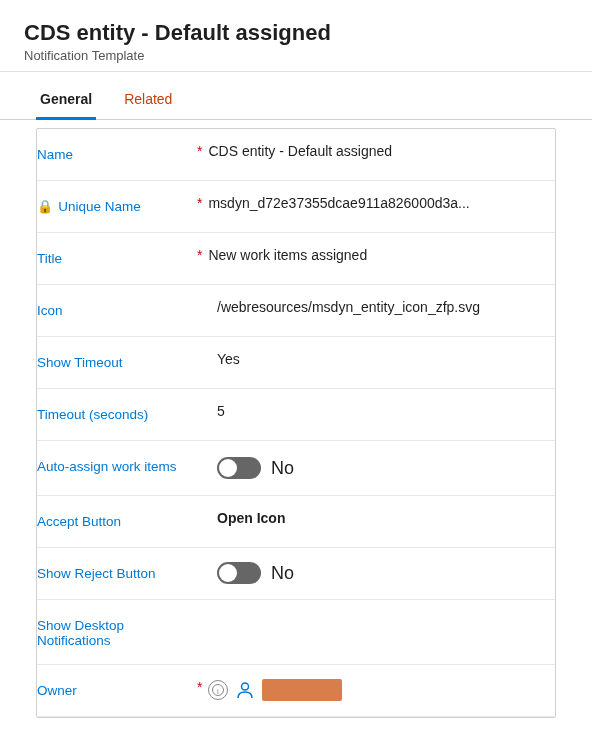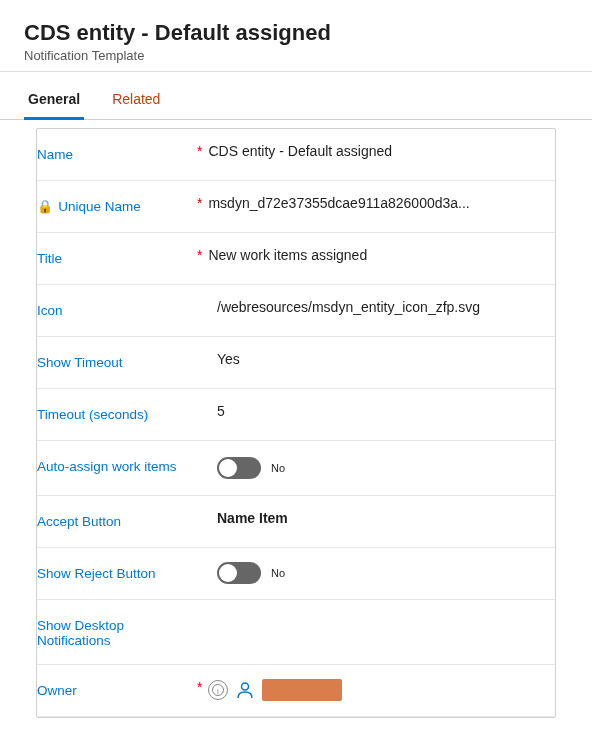--- a/index.html
+++ b/index.html
@@ -24,21 +24,21 @@
       margin-bottom: 2px;
     }
 
     .page-subtitle {
       font-size: 13px;
       color: #555;
     }
 
     .tabs {
       display: flex;
-      padding: 0 24px;
+      padding: 0 36px;
       border-bottom: 1px solid #d0d0d0;
       margin-top: 8px;
     }
 
     .tab {
       padding: 10px 4px;
       margin-right: 24px;
       font-size: 14px;
       cursor: pointer;
       color: #c2410c;
@@ -119,21 +119,21 @@
       width: 18px;
       height: 18px;
       background: #fff;
       border-radius: 50%;
       top: 2px;
       left: 2px;
       transition: left 0.2s;
     }
 
     .toggle-label {
-      font-size: 11px;
+      font-size: 18px;
       color: #1f1f1f;
     }
 
     
     .owner-icons {
       display: flex;
       align-items: center;
       gap: 6px;
     }
 
@@ -229,21 +229,21 @@
       <div class="field-value" style="margin-left:20px;">
         <div class="toggle-wrapper">
           <div class="toggle"></div>
           <span class="toggle-label">No</span>
         </div>
       </div>
     </div>
 
     <div class="form-row">
       <div class="field-label">Accept Button</div>
-      <div class="field-value bold" style="margin-left:20px;">Name Item</div>
+      <div class="field-value bold" style="margin-left:20px;">Open Icon</div>
     </div>
 
     <div class="form-row">
       <div class="field-label">Show Reject Button</div>
       <div class="field-value" style="margin-left:20px;">
         <div class="toggle-wrapper">
           <div class="toggle"></div>
           <span class="toggle-label">No</span>
         </div>
       </div>

